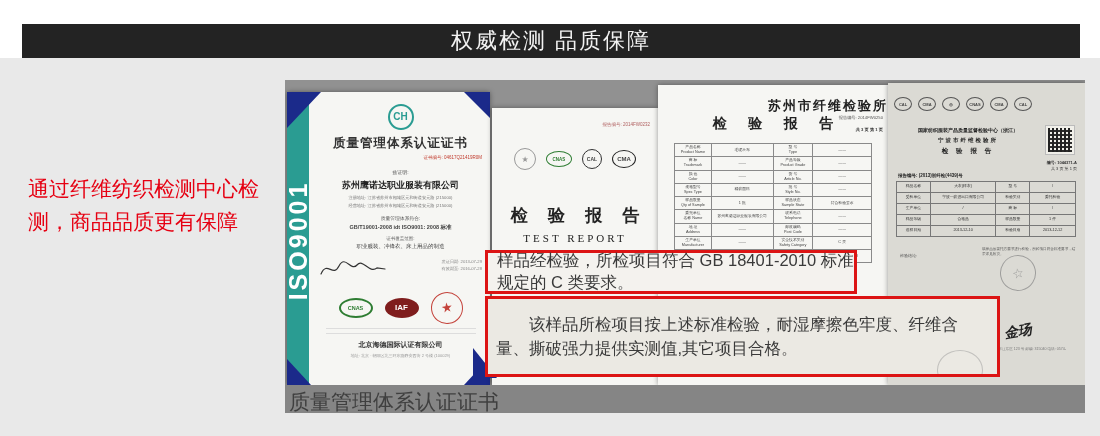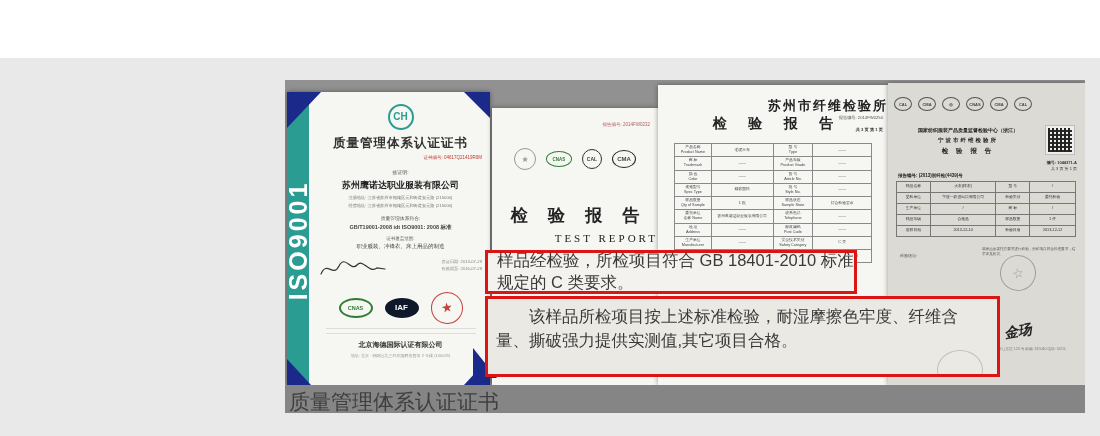--- a/index.html
+++ b/index.html
@@ -48,21 +48,21 @@
   .d1-sys { margin-top:7px; font-size:4.8px; color:#555; }
   .d1-std { margin-top:3px; font-size:5.5px; font-weight:600; color:#444; }
   .d1-scopelabel { margin-top:5px; font-size:4.5px; color:#666; }
   .d1-scope { margin-top:2px; font-size:5.5px; color:#444; }
   .d1-signrow { position:relative; height:34px; margin-top:4px; }
   .d1-sign { position:absolute; left:6px; top:2px; }
   .d1-dates { position:absolute; right:8px; top:4px; text-align:right; font-size:4.2px; color:#888; line-height:1.7; }
   .d1-logos { display:flex; justify-content:center; gap:12px; align-items:center; margin-top:4px; }
   .oval-cnas { width:34px; height:20px; border:2px solid #2e7d32; border-radius:50%;
     color:#2e7d32; font-size:5.5px; font-weight:bold; line-height:16px; }
-  .oval-iaf { width:34px; height:20px; background:#0f172a; border-radius:50%;
+  .oval-iaf { width:34px; height:20px; background:#7f1d1d; border-radius:50%;
     color:#fff; font-size:8px; font-weight:bold; line-height:20px; }
   .seal-red { width:32px; height:32px; border:1.5px solid #c4433b; border-radius:50%;
     color:#c4433b; font-size:13px; line-height:29px; transform:rotate(-8deg); }
   .d1-rule { width:150px; height:1px; background:#ddd; margin:4px auto 0; }
   .d1-org { margin-top:6px; font-size:7px; font-weight:bold; color:#333; }
   .d1-orgaddr { margin-top:3px; font-size:4px; color:#999; }
 
   
   .doc2 { left:207px; top:28px; width:166px; height:277px; }
   .d2-no { position:absolute; right:8px; top:14px; font-size:4.5px; color:#b06060; }
@@ -70,21 +70,21 @@
     justify-content:center; gap:10px; align-items:center; }
   .mk { display:flex; align-items:center; justify-content:center; color:#444; }
   .mk-seal { width:22px; height:22px; border:1px solid #999; border-radius:50%; font-size:8px; color:#999; }
   .mk-cnas { width:26px; height:16px; border:1.5px solid #2e7d32; border-radius:50%;
     font-size:4.5px; font-weight:bold; color:#2e7d32; }
   .mk-cal { width:20px; height:20px; border:1.5px solid #333; border-radius:50%; font-size:5px; font-weight:bold; }
   .mk-cma { width:24px; height:18px; border:1.5px solid #222; border-radius:50%; font-size:6px; font-weight:bold; }
   .d2-title { position:absolute; left:0; top:96px; width:100%; text-align:center;
     font-family:"Liberation Serif", serif; font-size:17px; font-weight:bold;
     letter-spacing:8px; color:#222; text-indent:8px; }
-  .d2-sub { position:absolute; left:0; top:124px; width:100%; text-align:right;
+  .d2-sub { position:absolute; left:0; top:124px; width:100%; text-align:center;
     font-family:"Liberation Serif", serif; font-size:11px; letter-spacing:3px; color:#222; }
 
   
   .doc3 { left:373px; top:5px; width:230px; height:300px; }
   .d3-org { position:absolute; left:0; top:12px; width:100%; text-align:right;
     font-family:"Liberation Serif", serif; font-size:13px; font-weight:bold; letter-spacing:2px; color:#222; }
   .d3-title { position:absolute; left:0; top:30px; width:100%; text-align:center;
     font-family:"Liberation Serif", serif; font-size:14px; font-weight:bold; letter-spacing:9px;
     color:#222; text-indent:9px; }
   .d3-no { position:absolute; right:5px; top:30px; font-size:4.2px; color:#555; }
@@ -132,40 +132,44 @@
 
   
   .corner-navy { position:absolute; left:188px; top:268px; width:24px; height:30px;
     background:#1b2a8a; clip-path:polygon(0 0,100% 100%,0 100%); z-index:1; }
 
   
   .redbox { position:absolute; border:3px solid #dc1414; z-index:3; color:#3a3a3a;justify-content:flex-end; }
   .redbox1 { left:200px; top:170px; width:372px; height:44px; background:#f4f2ee;
     display:flex; align-items:center; padding-left:9px; font-size:16.5px; }
   .redbox2 { left:200px; top:216px; width:515px; height:81px; background:#ebe9e3;
-    padding:6px 8px 0 8px; font-size:16.5px; line-height:1.45; overflow:hidden; }
+    padding:14px 8px 0 8px; font-size:16.5px; line-height:1.45; overflow:hidden; }
   .redbox2 p { text-indent:2em; }
   .rb2-seal { position:absolute; right:14px; bottom:-16px; width:46px; height:40px;
     border:1px solid #9a9a9a; border-radius:50%; opacity:.5; }
 
   
   .caption-band { position:absolute; left:0; top:305px; width:100%; height:28px;
     background:#858585; z-index:4; }
   .caption-band span { position:absolute; top:3px; font-size:21px; color:#3f3f3f; font-weight:500; }
   .cap-left { left:4px; }
   .cap-right { left:198px; }
 </style>
 </head>
 <body>
 
 <div class="page">
 
+  <div class="top-bar">
+    <span>权威检测  品质保障</span>
+  </div>
 
   <div class="bg-lower"></div>
 
+  <div class="intro-sub">通过纤维纺织检测中心检测，商品品质更有保障</div>
 
   <div class="panel">
 
     <div class="doc doc1">
       <div class="tri tri-tl"></div>
       <div class="tri tri-tr"></div>
       <div class="tri tri-bl"></div>
       <div class="tri tri-br"></div>
       <div class="teal-band">
         <div class="vert">ISO9001</div>

